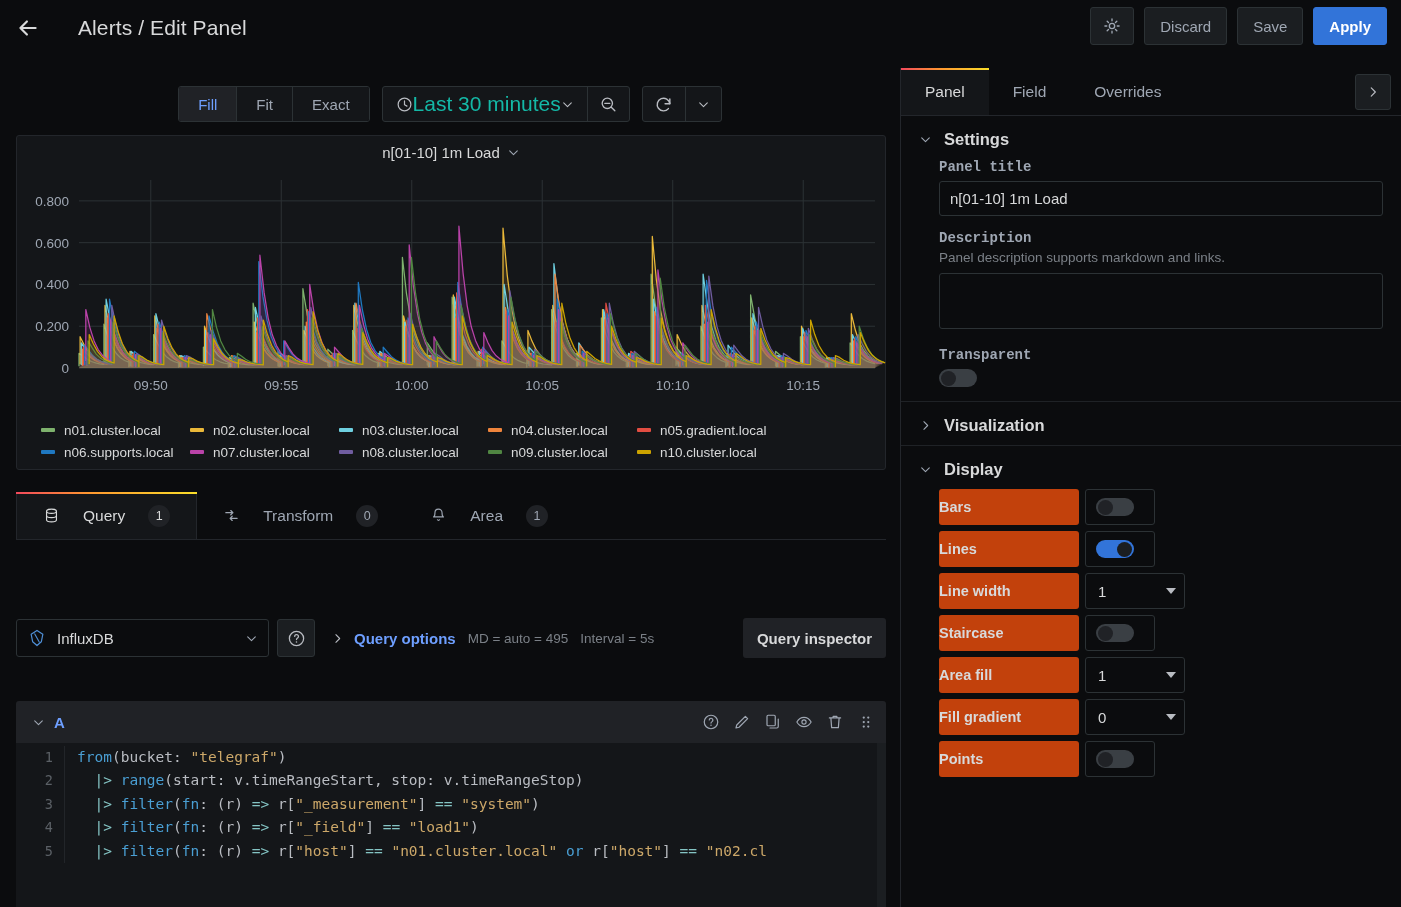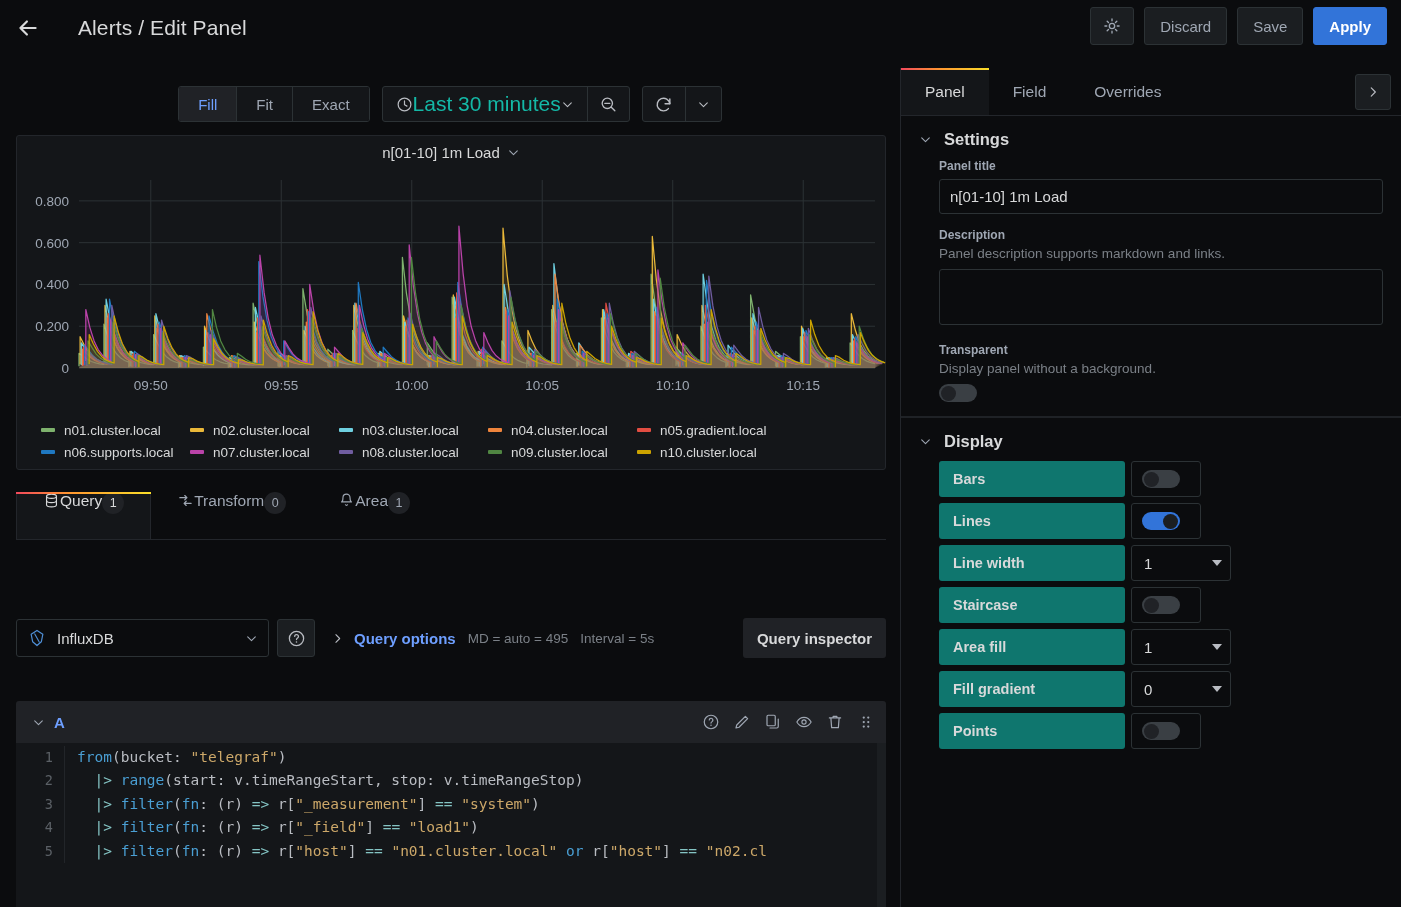--- a/index.html
+++ b/index.html
@@ -99,21 +99,21 @@
     font-size: 13.5px; color: #d8d9da; cursor: pointer; height: 22px;
   }
   .legend-swatch { width: 14px; height: 4px; border-radius: 1px; flex: none; }
 
   
   .qtabs {
     position: absolute; left: 16px; top: 437px; width: 870px; height: 48px;
     display: flex; align-items: flex-end; border-bottom: 1px solid #23262b;
   }
   .qtab {
-    position: relative; display: flex; gap: 0;
+    position: relative; display: flex; align-items: center; gap: 23px;
     height: 47px; padding: 0 26px; font-size: 15.5px; color: #9fa7b3; cursor: pointer;
   }
   .qtab.active { color: #d8d9da; background: #141619; border-left:1px solid #23262b; border-right:1px solid #23262b; }
   .qtab.active::before {
     content: ""; position: absolute; left: -1px; right: -1px; top: 0; height: 2px;
     background: linear-gradient(90deg, #f2495c 0%, #ff9830 40%, #fade2a 100%);
   }
   .qtab-badge {
     min-width: 22px; height: 22px; border-radius: 11px; background: #202226;
     display: flex; align-items: center; justify-content: center;
@@ -200,21 +200,21 @@
     border: 1px solid #2c3235; border-radius: 3px; background: #1b1e21;
     display:flex; align-items:center; justify-content:center; cursor:pointer;
   }
   .opt-body { height: 804px; overflow: hidden; }
   .section-head {
     display: flex; align-items: center; gap: 12px; padding: 14px 18px 10px 18px;
     cursor: pointer;
   }
   .section-title { font-size: 16.5px; font-weight: bold; color: #d8d9da; }
   .section-content { padding: 0 18px 14px 38px; }
-  .field-label { font-size: 12px; color: #9fa7b3; font-weight: bold; margin-bottom: 6px; }
+  .field-label { font-size: 14px; color: #9fa7b3; font-weight: bold; margin-bottom: 6px; font-family: Liberation Mono, monospace; }
   .field-desc { font-size: 13.5px; color: #7b8087; margin-top: -2px; margin-bottom: 8px; }
   .text-input {
     width: 100%; height: 35px; background: #0b0c0e; border: 1px solid #2c3235;
     border-radius: 3px; color: #d8d9da; font-size: 15px; padding: 0 10px;
     font-family: "Liberation Sans", sans-serif;
   }
   .textarea {
     width: 100%; height: 56px; background: #0b0c0e; border: 1px solid #2c3235;
     border-radius: 3px; color: #d8d9da; font-size: 15px; padding: 6px 10px; resize:none;
     font-family: "Liberation Sans", sans-serif;
@@ -226,22 +226,22 @@
   }
   .toggle .knob {
     position: absolute; top: 1.5px; left: 2px; width: 15px; height: 15px; border-radius: 50%;
     background: #202226;
   }
   .toggle.on { background: #3274d9; }
   .toggle.on .knob { left: 21px; background: #1b1e21; }
 
   .opt-row { display: flex; align-items: stretch; margin-bottom: 6px; }
   .opt-row-label {
-    width: 186px; height: 36px; background: #0f766e; border-radius: 3px;
-    display: flex; align-items: center; padding-left: 14px;
+    width: 140px; height: 36px; background: #c2410c; border-radius: 3px;
+    display: flex; align-items: center; 
     font-size: 14.5px; color: #d8d9da; font-weight: bold;
   }
   .opt-row-ctl { margin-left: 6px; display: flex; align-items: center; }
   .ctl-toggle-box {
     width: 70px; height: 36px; background: #0b0c0e; border: 1px solid #2c3235; border-radius: 3px;
     display: flex; align-items: center; padding-left: 10px;
   }
   .ctl-select {
     width: 100px; height: 36px; background: #0b0c0e; border: 1px solid #2c3235; border-radius: 3px;
     display: flex; align-items: center; padding: 0 8px 0 12px;
@@ -571,28 +571,33 @@
       </div>
       <div class="section-content">
         <div class="field-label">Panel title</div>
         <input class="text-input" value="n[01-10] 1m Load" style="">
         <div style="height:14px"></div>
         <div class="field-label">Description</div>
         <div class="field-desc">Panel description supports markdown and links.</div>
         <textarea class="textarea" placeholder="" style=""></textarea>
         <div style="height:14px"></div>
         <div class="field-label">Transparent</div>
-        <div class="field-desc">Display panel without a background.</div>
         <div class="toggle">
             <div class="knob"></div>
           </div>
       </div>
 
       <div class="divider"></div>
 
+      <div class="section-head">
+        <svg width="13" height="13" viewBox="0 0 24 24">
+          <path d="M9 5l7 7-7 7" stroke="#9fa7b3" stroke-width="2" fill="none" stroke-linecap="round" stroke-linejoin="round"></path>
+        </svg>
+        <span class="section-title">Visualization</span>
+      </div>
 
       <div class="divider"></div>
 
       <div class="section-head">
         <svg width="13" height="13" viewBox="0 0 24 24">
           <path d="M5 9l7 7 7-7" stroke="#9fa7b3" stroke-width="2" fill="none" stroke-linecap="round" stroke-linejoin="round"></path>
         </svg>
         <span class="section-title">Display</span>
       </div>
       <div class="section-content" id="display-rows">

